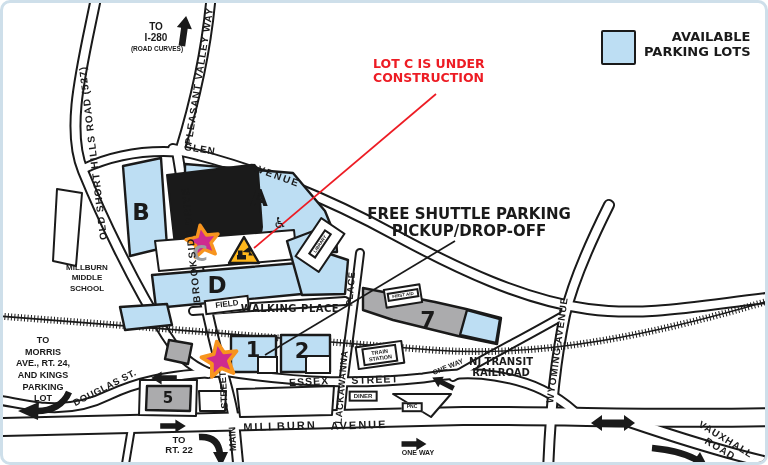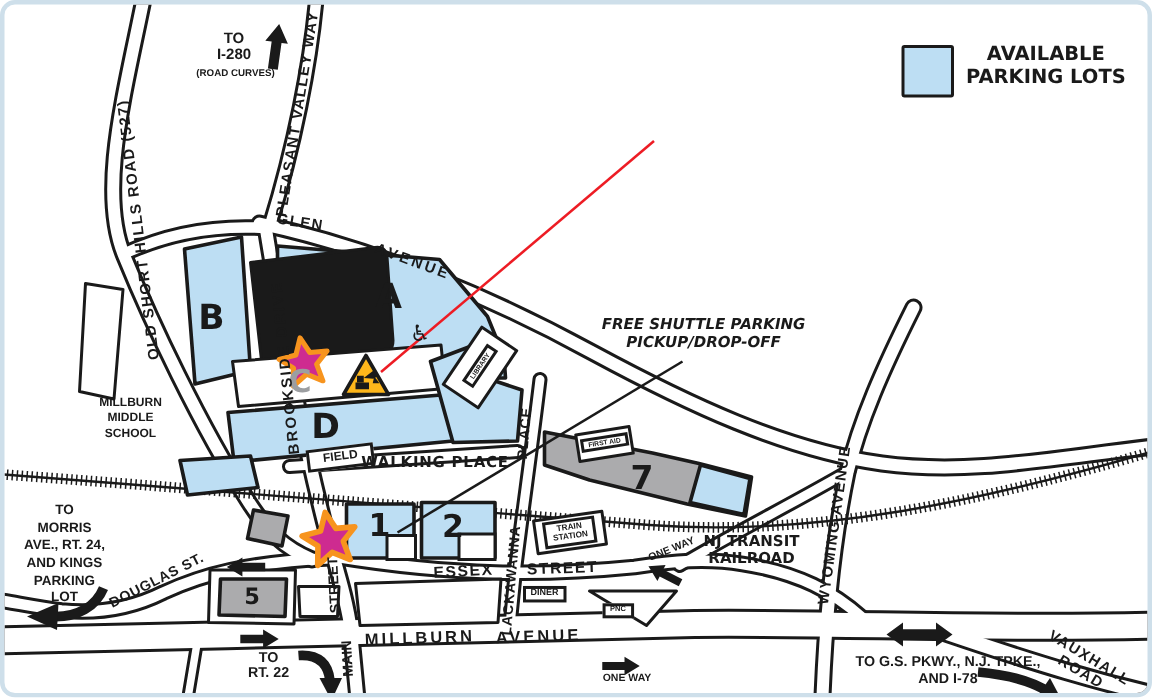--- a/index.html
+++ b/index.html
@@ -25,23 +25,23 @@
   .hv{font-family:"DejaVu Sans",sans-serif;}
   .bx{background:#fff;border:2px solid #1a1a1a;padding:0 3px;}
 
   .l-i280{left:153px;top:29px;font-size:10px;line-height:1.05;}
   .l-curves{left:154px;top:46px;font-size:6.5px;}
   .l-pvw{left:196px;top:73px;transform:translate(-50%,-50%) rotate(-81deg);font-size:10px;letter-spacing:1px;}
   .l-osh{left:90px;top:150px;transform:translate(-50%,-50%) rotate(-97deg);font-size:10px;letter-spacing:1px;}
   .l-resv{left:248px;top:88px;font-size:7.5px;line-height:1.3;}
   .l-glen{left:197px;top:146px;transform:translate(-50%,-50%) rotate(9deg);font-size:10px;letter-spacing:1px;}
   .l-glenave{left:272px;top:172px;transform:translate(-50%,-50%) rotate(20deg);font-size:10px;letter-spacing:2px;}
-  .l-legend{left:641px;top:27px;transform:none;text-align:center;font-size:13px;line-height:1.15;}
+  .l-legend{left:641px;top:27px;transform:none;text-align:right;font-size:13px;line-height:1.15;}
   .l-lotc-red{left:370px;top:54px;transform:none;text-align:left;font-size:12.5px;color:#ED1C24;line-height:1.15;}
-  .l-shuttle{left:466px;top:220px;font-size:10px;line-height:1.15;font-style:italic;}
+  .l-shuttle{left:466px;top:220px;font-size:15px;line-height:1.15;}
   .l-papermill{left:206px;top:198px;font-size:12.5px;color:#fff;letter-spacing:1px;line-height:1.15;}
   .l-lota{left:256px;top:196px;font-size:23px;}
   .l-lotb{left:138px;top:210px;font-size:23px;}
   .l-lotc{left:197px;top:252px;font-size:21px;color:#9C9EA1;}
   .l-lotd{left:214px;top:283px;font-size:23px;}
   .l-lot1{left:250px;top:348px;font-size:21px;}
   .l-lot2{left:299px;top:349px;font-size:21px;}
   .l-lot7{left:425px;top:317px;font-size:22px;}
   .l-lot5{left:165px;top:395px;font-size:15px;}
   .l-school{left:84px;top:276px;font-size:8px;line-height:1.3;}
@@ -202,20 +202,22 @@
   <div class="lbl l-curves">(ROAD CURVES)</div>
   <div class="lbl l-pvw">PLEASANT VALLEY WAY</div>
   <div class="lbl l-osh">OLD SHORT HILLS ROAD (527)</div>
   <div class="lbl l-glen">GLEN</div>
   <div class="lbl l-glenave">AVENUE</div>
 
   <div class="legend-swatch"></div>
   <div class="lbl hv l-legend">AVAILABLE
 PARKING LOTS</div>
 
+  <div class="lbl hv l-lotc-red">LOT C IS UNDER
+CONSTRUCTION</div>
   <div class="lbl hv l-shuttle">FREE SHUTTLE PARKING
 PICKUP/DROP-OFF</div>
   <div class="lbl hv l-wheel">♿</div>
 
   <div class="lbl hv l-lota">A</div>
   <div class="lbl hv l-lotb">B</div>
   <div class="lbl hv l-lotc">C</div>
   <div class="lbl hv l-lotd">D</div>
   <div class="lbl hv l-lot1">1</div>
   <div class="lbl hv l-lot2">2</div>
@@ -250,17 +252,15 @@
   <div class="lbl bx l-diner">DINER</div>
   <div class="lbl bx l-pnc">PNC</div>
   <div class="lbl l-millburn">MILLBURN</div>
   <div class="lbl l-mave">AVENUE</div>
   <div class="lbl l-mainst">STREET</div>
   <div class="lbl l-main">MAIN</div>
   <div class="lbl l-rt22">TO
 RT. 22</div>
   <div class="lbl l-owup">ONE WAY</div>
   <div class="lbl l-owlow">ONE WAY</div>
-  <div class="lbl l-gsp">TO G.S. PKWY., N.J. TPKE.,
-AND I-78</div>
   <div class="lbl l-vaux">VAUXHALL ROAD</div>
 
 </div>
 
 </body></html>

